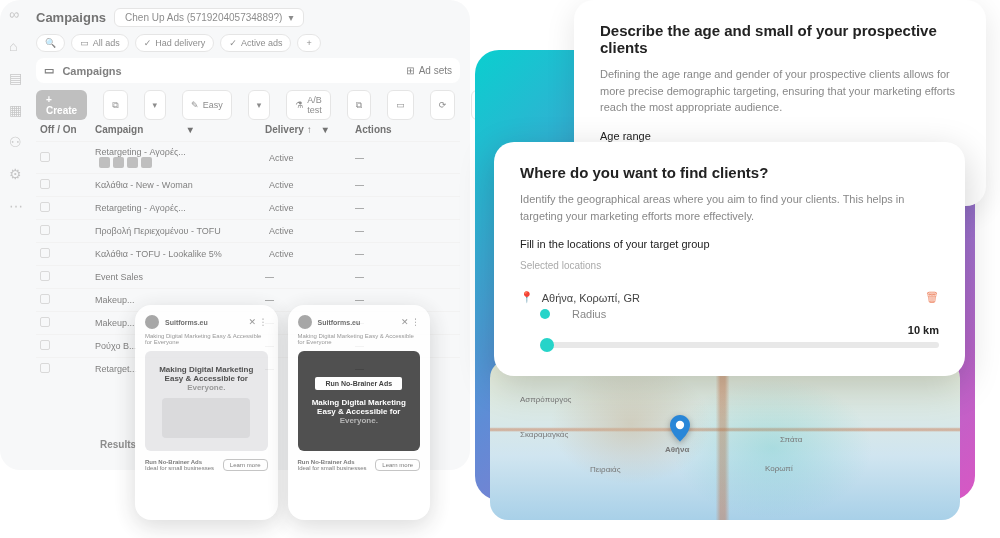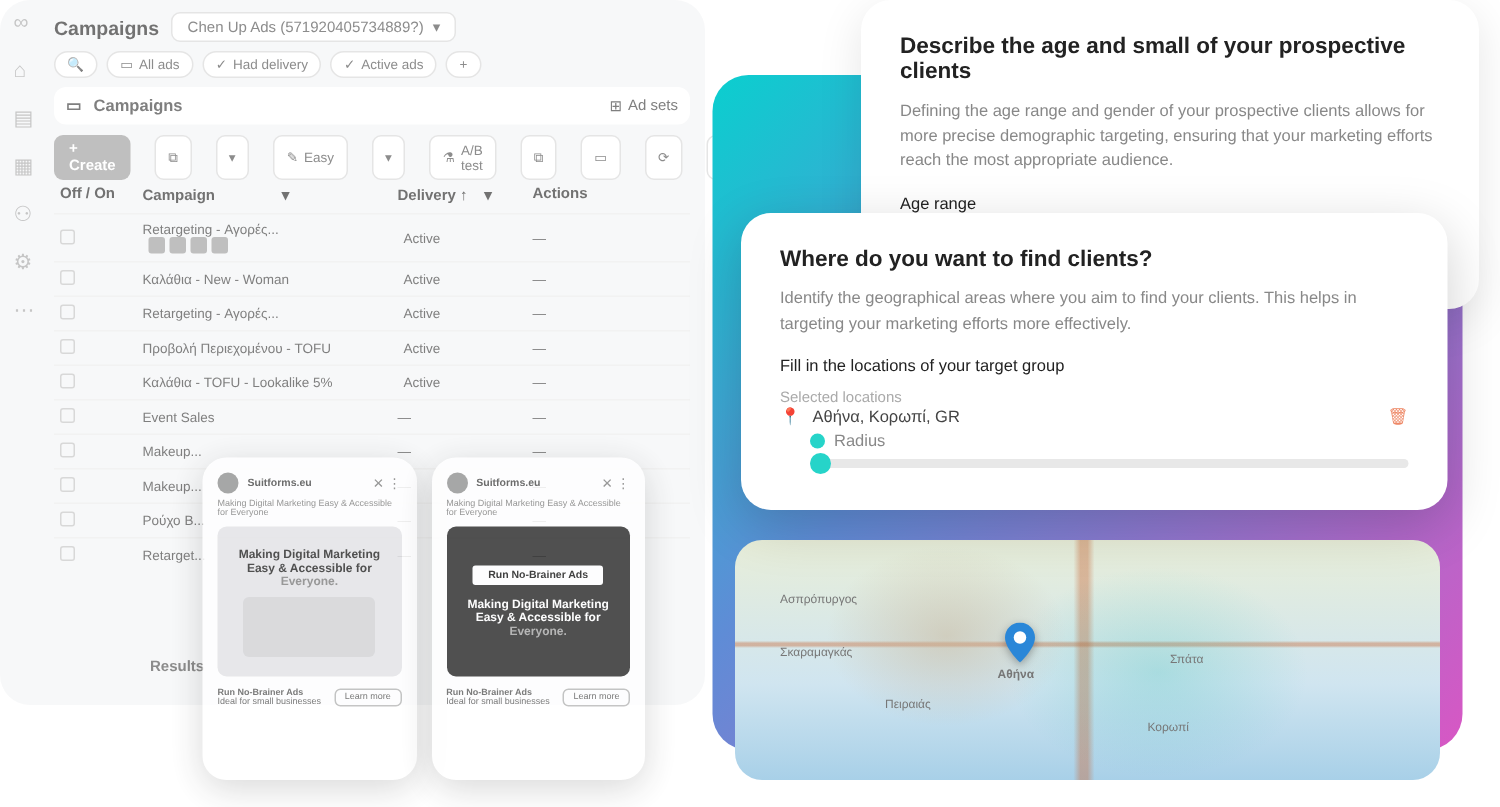--- a/index.html
+++ b/index.html
@@ -61,26 +61,26 @@
 .card-age{position:absolute;left:574px;top:0;width:412px;background:#fff;border-radius:20px;box-shadow:0 8px 30px rgba(0,0,0,0.1);padding:22px 26px;z-index:3}
 .card-loc{position:absolute;left:494px;top:142px;width:471px;background:#fff;border-radius:20px;box-shadow:0 10px 36px rgba(0,0,0,0.18);padding:22px 26px;z-index:4}
 .c-title{font-size:15px;font-weight:700;color:#222;margin-bottom:10px}
 .c-desc{font-size:11px;color:#888;line-height:1.5;margin-bottom:14px}
 .c-label{font-size:11px;font-weight:400;color:#222;margin-bottom:10px}
 .slider{position:relative;height:6px;background:#e8e8e8;border-radius:3px;margin:16px 4px 8px}
 .slider-fill{position:absolute;height:6px;background:#26d4c9;border-radius:3px;left:0;right:0}
 .slider-thumb{position:absolute;width:14px;height:14px;background:#26d4c9;border-radius:50%;top:-4px;box-shadow:0 0 0 2px #fff}
 .slider-vals{display:flex;justify-content:space-between;font-size:11px;color:#333;font-weight:600}
 .loc-input{background:#f7f7f8;border-radius:10px;padding:12px 14px;font-size:11px;color:#aaa;margin-bottom:10px}
-.sel-lbl{font-size:10px;color:#aaa;margin-bottom:0}
+.sel-lbl{font-size:10px;color:#aaa;margin-bottom:20px}
 .sel-loc{display:flex;align-items:center;gap:8px;font-size:11px;color:#444;margin-bottom:4px}
 .sel-loc .pin-ic{color:#444}
 .trash{margin-left:auto;color:#e86}
 .radius-row{padding-left:20px}
-.radius-lbl{font-size:11px;color:#888;margin-bottom:4px;display:flex;align-items:center;gap:6px}
+.radius-lbl{font-size:11px;color:#888;margin-bottom:4px;display:flex;align-items:center;gap:22px}
 .radius-dot{width:10px;height:10px;border-radius:50%;background:#26d4c9}
 .radius-slider{position:relative;height:6px;background:#e8e8e8;border-radius:3px;margin:6px 0}
 .radius-thumb{position:absolute;width:14px;height:14px;background:#26d4c9;border-radius:50%;top:-4px;left:0}
 .radius-val{text-align:right;font-size:11px;font-weight:700;color:#222}
 </style>
 </head>
 <body>
 
 <div class="campaigns-panel">
   <div class="left-rail">
@@ -244,21 +244,21 @@
 
 <div class="gradient-bg"></div>
 
 <div class="map">
   <div class="map-labels">
     <span class="ml" style="left:30px;top:35px">Ασπρόπυργος</span>
     <span class="ml" style="left:30px;top:70px">Σκαραμαγκάς</span>
     <span class="ml" style="left:100px;top:105px">Πειραιάς</span>
     <span class="ml" style="left:175px;top:85px;font-weight:600">Αθήνα</span>
     <span class="ml" style="left:290px;top:75px">Σπάτα</span>
-    <span class="ml" style="left:275px;top:120px">Κορωπί</span>
+    <span class="ml" style="left:275px;top:104px">Κορωπί</span>
   </div>
   <div class="pin">
     <svg viewBox="0 0 24 32">
         <path fill="#2a87d8" d="M12 0C5.4 0 0 5.4 0 12c0 9 12 20 12 20s12-11 12-20C24 5.4 18.6 0 12 0z"></path>
         <circle cx="12" cy="12" r="5" fill="#fff"></circle>
       </svg>
   </div>
 </div>
 
 <div class="card-age">
@@ -284,17 +284,18 @@
   <div class="sel-loc">
     <span class="pin-ic">📍</span>
     <span>Αθήνα, Κορωπί, GR</span>
     <span class="trash">🗑</span>
   </div>
   <div class="radius-row">
     <div class="radius-lbl">
         <span class="radius-dot"></span>
         <span>Radius</span>
       </div>
+    <div class="radius-val">10 km</div>
     <div class="radius-slider">
       <div class="radius-thumb"></div>
     </div>
   </div>
 </div>
 
 </body></html>

